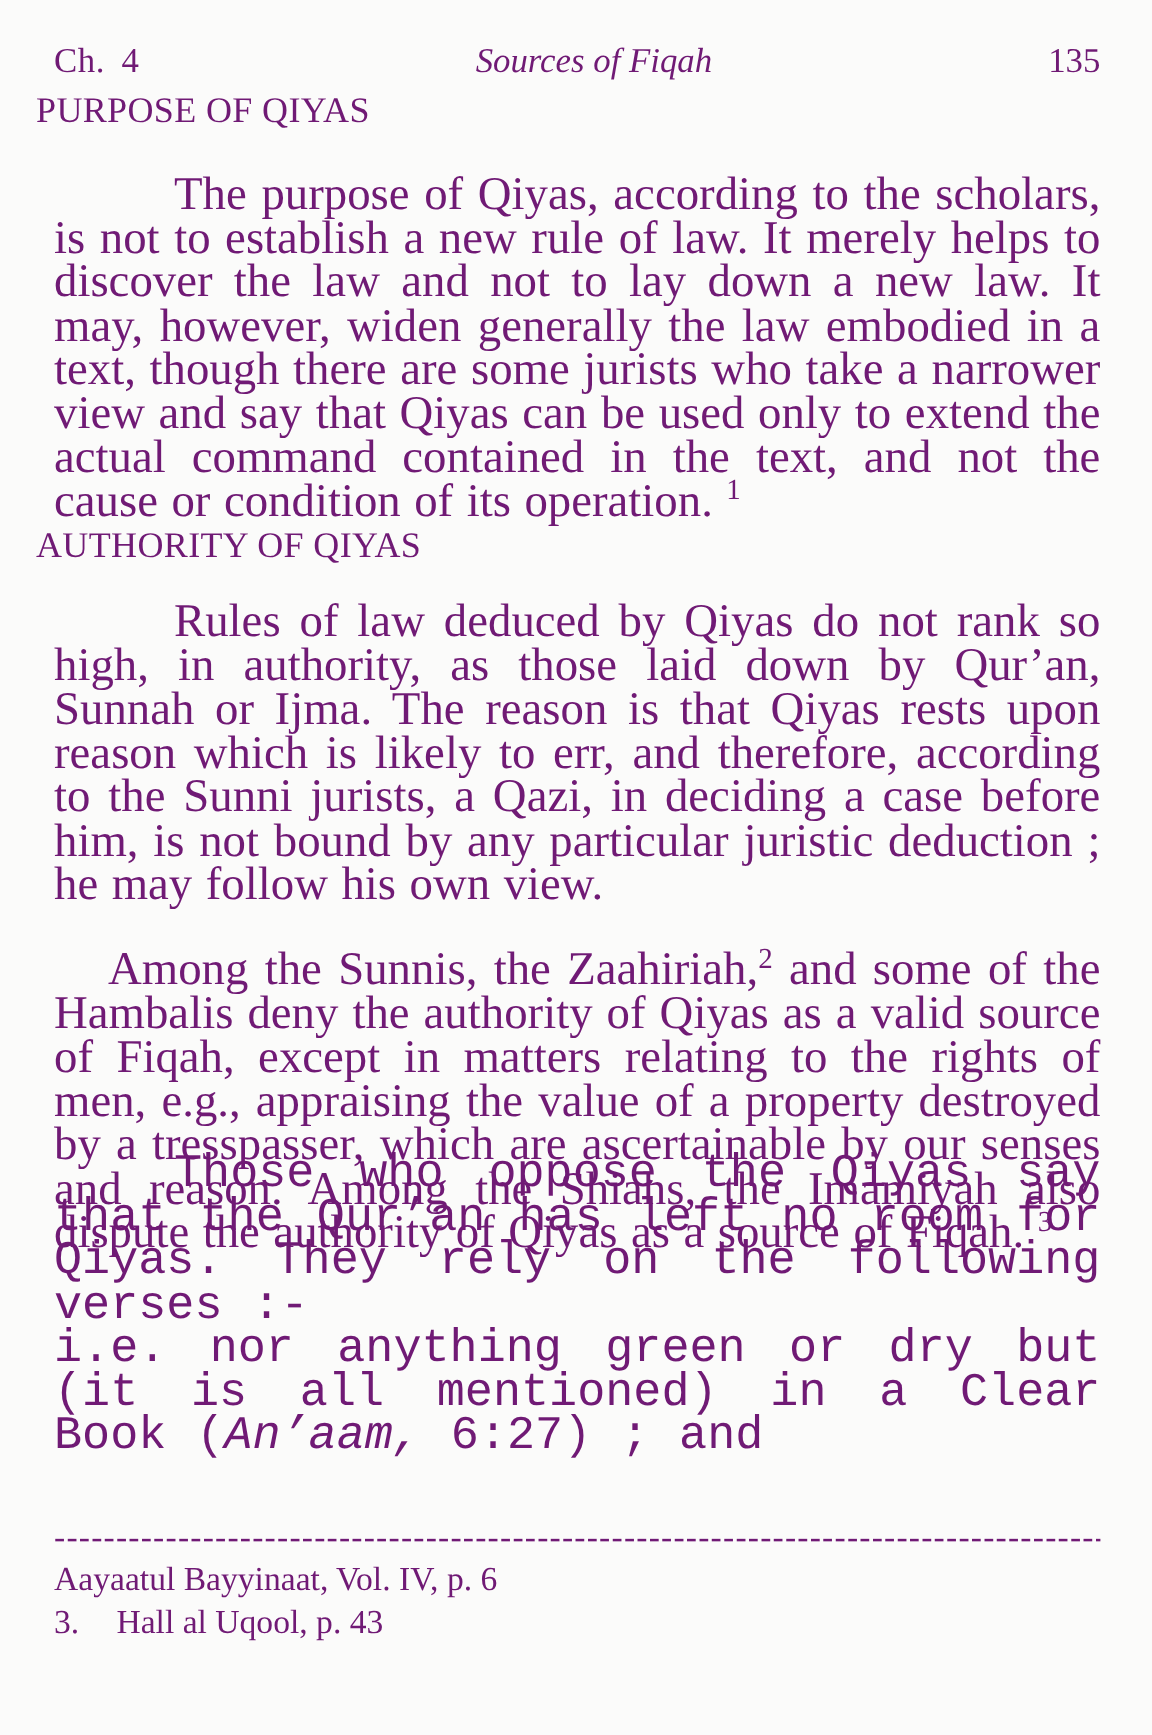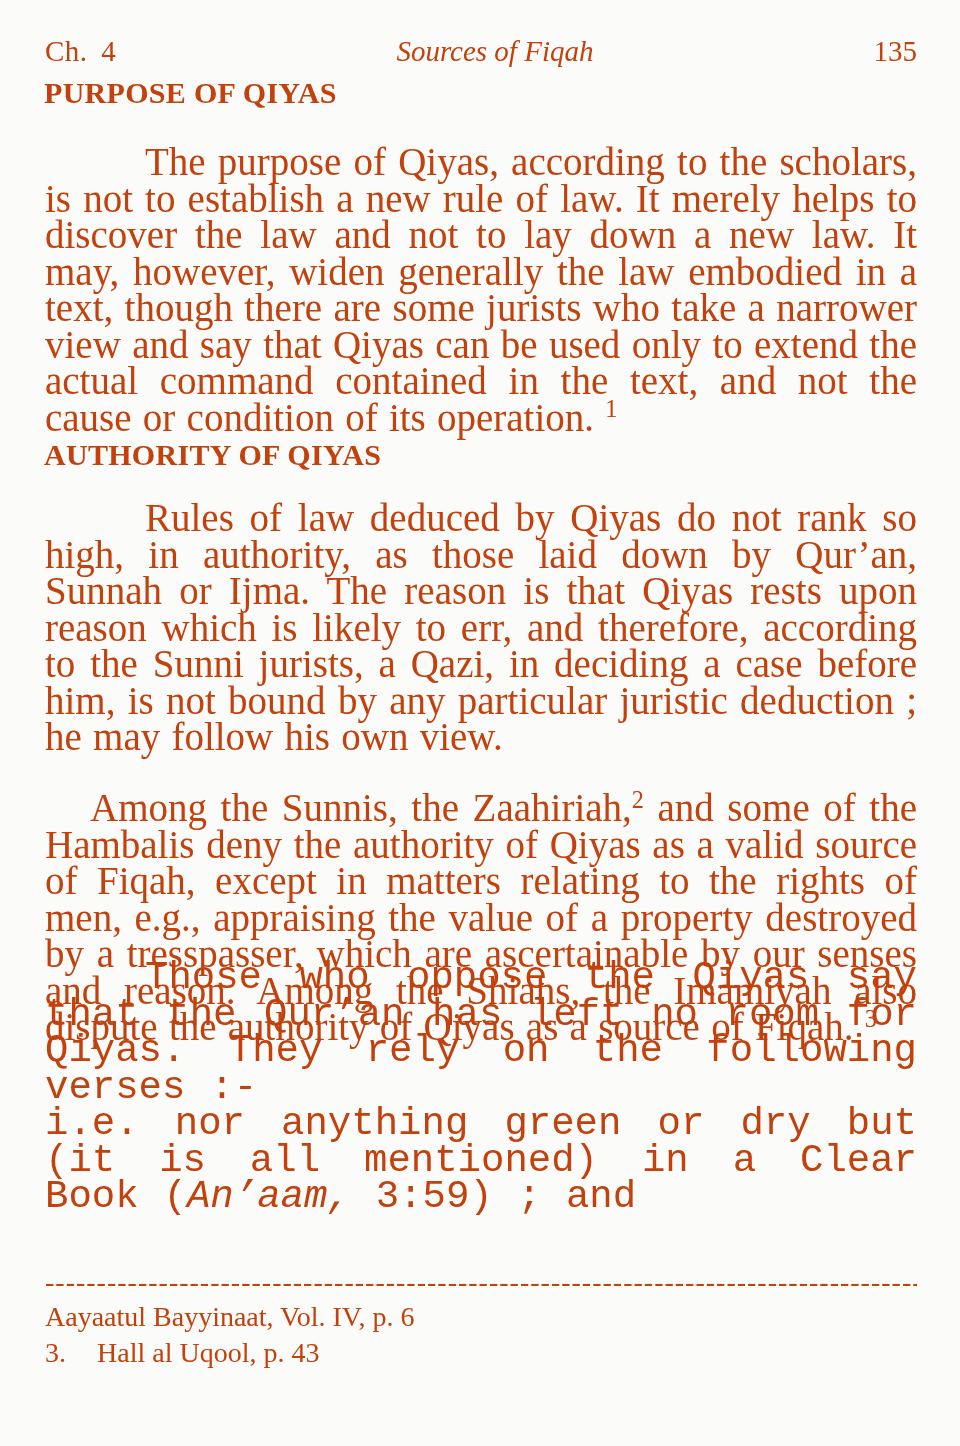--- a/index.html
+++ b/index.html
@@ -8,21 +8,21 @@
     width: 960px;
     height: 1446px;
     background: #fbfbfa;
     overflow: hidden;
   }
   .page {
     position: relative;
     width: 960px;
     height: 1446px;
     font-family: "Liberation Serif", "DejaVu Serif", serif;
-    color: #c2410c;
+    color: #701a75;
     background: #fbfbfa;
   }
   .block {
     position: absolute;
     left: 45px;
     width: 872px;
   }
   
   .running-header {
     top: 6px;
@@ -31,25 +31,25 @@
     align-items: baseline;
     font-size: 29px;
     line-height: 34px;
   }
   .hdr-left  { flex: 0 0 auto; letter-spacing: 0.5px; word-spacing: 6px; }
   .hdr-center{ flex: 1 1 auto; text-align: center; font-style: italic; margin-top: 28px; }
   .hdr-right { flex: 0 0 auto; }
   
   .sec-heading {
     position: absolute;
-    left: 44px;
+    left: 30px;
     width: 872px;
     margin: 0;
     font-size: 30px;
-    font-weight: bold;
+    font-weight: normal;
     line-height: 34px;
     letter-spacing: 0.3px;
   }
   .h-purpose   { top: 76px; }
   .h-authority { top: 438px; }
   
   .body-para {
     margin: 0;
     font-size: 39px;
     line-height: 36.5px;
@@ -104,21 +104,21 @@
   <p class="block body-para indent-lg p1"><span>The purpose of Qiyas, according to the scholars, is not to establish a new rule of law. It merely helps to discover the law and not to lay down a new law. It may, however, widen generally the law embodied in a text, though there are some jurists who take a narrower view and say that Qiyas can be used only to extend the actual command contained in the text, and not the cause or condition of its operation. </span><sup>1</sup></p>
 
   <h1 class="sec-heading h-authority">AUTHORITY OF QIYAS</h1>
 
   <p class="block body-para indent-lg p2"><span>Rules of law deduced by Qiyas do not rank so high, in authority, as those laid down by Qur’an, Sunnah or Ijma. The reason is that Qiyas rests upon reason which is likely to err, and therefore, according to the Sunni jurists, a Qazi, in deciding a case before him, is not bound by any particular juristic deduction ; he may follow his own view.</span></p>
 
   <p class="block body-para indent-sm p3"><span>Among the Sunnis, the Zaahiriah,</span><sup>2</sup><span> and some of the Hambalis deny the authority of Qiyas as a valid source of Fiqah, except in matters relating to the rights of men, e.g., appraising the value of a property destroyed by a tresspasser, which are ascertainable by our senses and reason. Among the Shiahs, the Imamiyah also dispute the authority of Qiyas as a source of Fiqah. </span><sup>3</sup></p>
 
   <div class="block p4" style="position:absolute;">
     <p class="body-para indent-lg"><span>Those who oppose the Qiyas say that the Qur’an has left no room for Qiyas. They rely on the following verses :-</span></p>
-    <p class="body-para no-indent"><span>i.e. nor anything green or dry but  (it is all mentioned) in a Clear Book (</span><i>An’aam,</i><span> 3:59) ; and</span></p>
+    <p class="body-para no-indent"><span>i.e. nor anything green or dry but  (it is all mentioned) in a Clear Book (</span><i>An’aam,</i><span> 6:27) ; and</span></p>
   </div>
 
   <div class="block footnotes">
     <div class="fn-separator"><span>--------------------------------------------------------------------------------------</span></div>
     <div class="fn-line"><span class="fn-text">Aayaatul Bayyinaat, Vol. IV, p. 6</span></div>
     <div class="fn-line"><span class="fn-num">3.</span><span class="fn-text">Hall al Uqool, p. 43</span></div>
   </div>
 
 </div>
 

